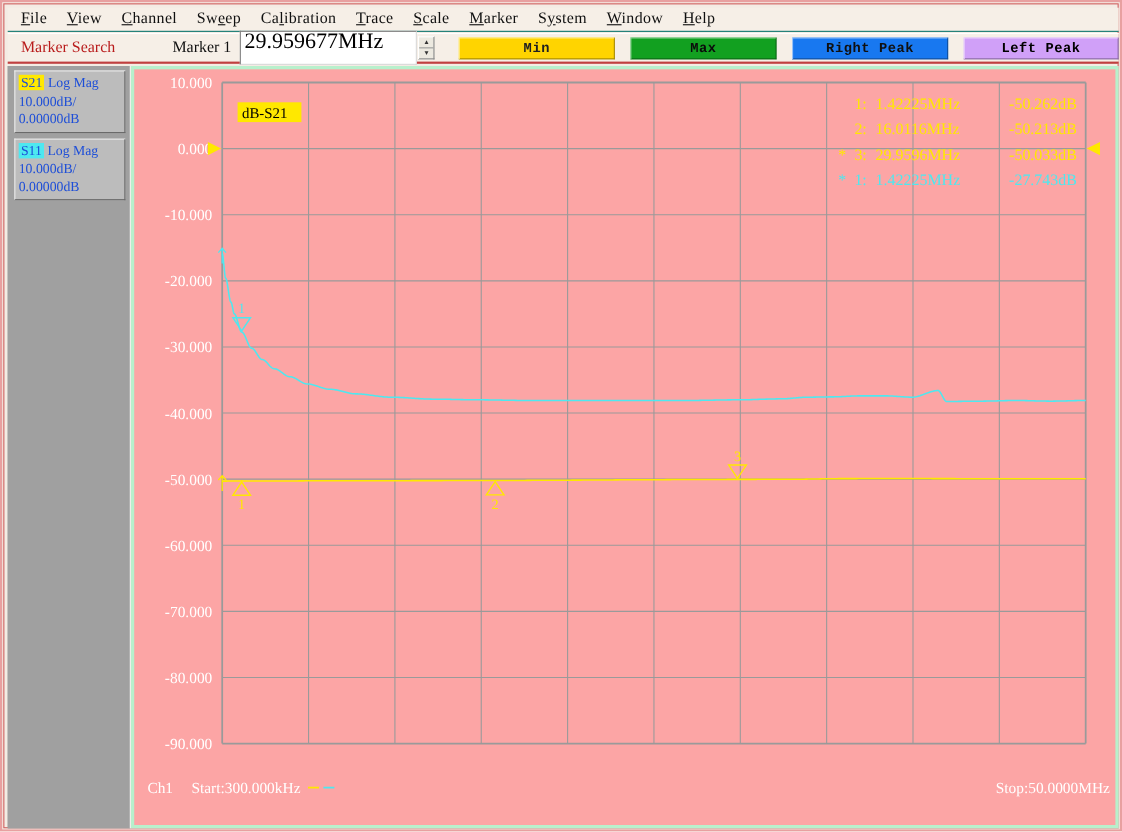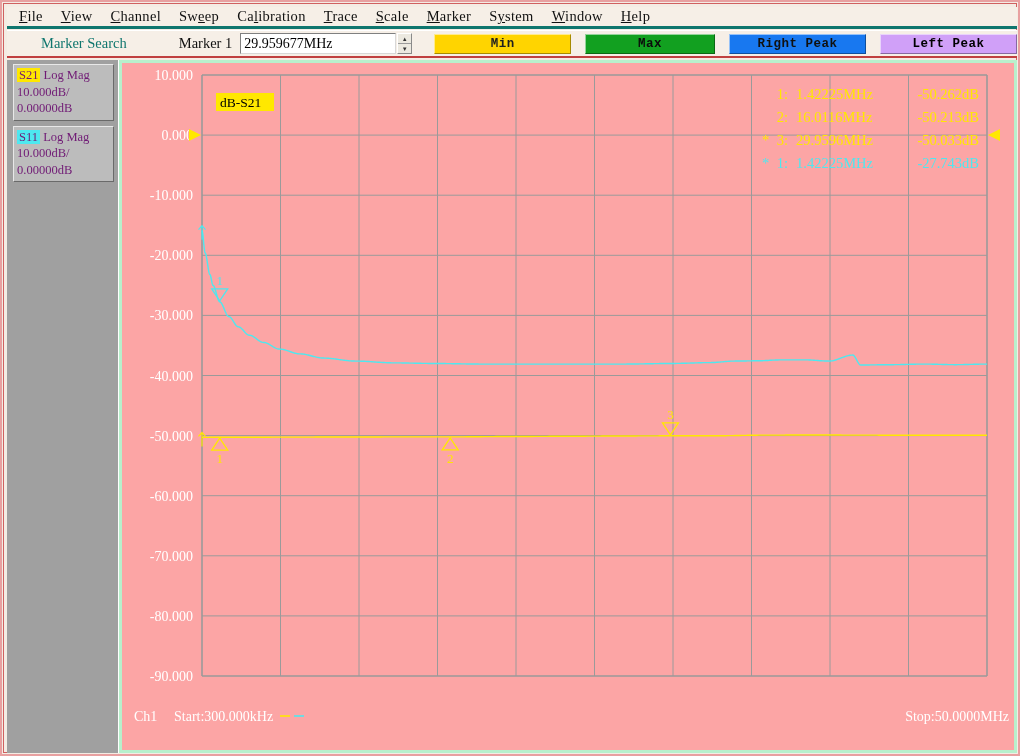--- a/index.html
+++ b/index.html
@@ -19,21 +19,21 @@
     border: 2px solid #e8a0a0;
     outline: 1px solid #d06060;
     outline-offset: -4px;
   }
 
   
   #menubar {
     position: absolute; left: 5px; top: 5px;
     width: 1010px; height: 22px;
     background: #f6efe7;
-    border-bottom: 3px solid #0f766e;
+    border-bottom: 1px solid #0f766e;
     display: flex; align-items: center;
     padding-left: 12px;
   }
   .menu-item {
     font-size: 14.5px; color: #101010;
     margin-right: 18px; white-space: nowrap;
     letter-spacing: .3px;
     cursor: default;
   }
   .menu-item .acc { text-decoration: underline; }
@@ -42,34 +42,34 @@
   #toolbar {
     position: absolute; left: 5px; top: 28px;
     width: 1010px; height: 28px;
     background: #f6efe7;
     border-top: 1px solid #ffffff;
     border-bottom: 2px solid #c04040;
     display: flex; align-items: center;
     padding-left: 12px;
   }
   #tb-label {
-    font-size: 14.5px; color: #0f766e; white-space: nowrap; margin-left: 22px;
+    font-size: 14.5px; color: #b91c1c; white-space: nowrap;
   }
   #tb-marker-label {
     font-size: 14.5px; color: #101010; white-space: nowrap;
     margin-left: 52px;
   }
   #tb-input {
     margin-left: 8px;
-    width: 168px; height: 21px;
+    width: 168px; height: 31px;
     background: #ffffff;
     border: 1px solid #808080;
     border-right-color:#d8d8d8; border-bottom-color:#d8d8d8;
     font-family: "Liberation Serif", serif;
-    font-size: 14px; color: #000;
+    font-size: 20px; color: #000;
     padding: 0 3px; line-height: 19px;
     white-space: nowrap; overflow: hidden;
   }
   #tb-spin {
     width: 16px; height: 21px;
     background: #ece9e0;
     border: 1px solid #8a8a8a;
     border-top-color:#fff; border-left-color:#fff;
     display: flex; flex-direction: column;
     margin-left: 1px;
@@ -111,21 +111,21 @@
     background: #a0a0a0;
     border-right: 1px solid #ffffff;
     padding: 4px 4px 0 6px;
   }
   .trace-box {
     background: #bcbcbc;
     border: 1px solid #6a6a6a;
     border-top-color: #e8e8e8; border-left-color: #e8e8e8;
     padding: 2px 15px 3px 3px;
     margin-bottom: 5px;
-    font-size: 12.5px; color: #701a75;
+    font-size: 12.5px; color: #1d4ed8;
     line-height: 1.32;
     cursor: pointer;
   }
   .trace-head { white-space: nowrap; }
   .sparam { padding: 0 2px; font-weight: normal; }
   .sp-yellow { background: #ffe800; }
   .sp-cyan   { background: #4de8f0; margin-top: 12px; }
   .trace-line { white-space: nowrap; }
 
   

